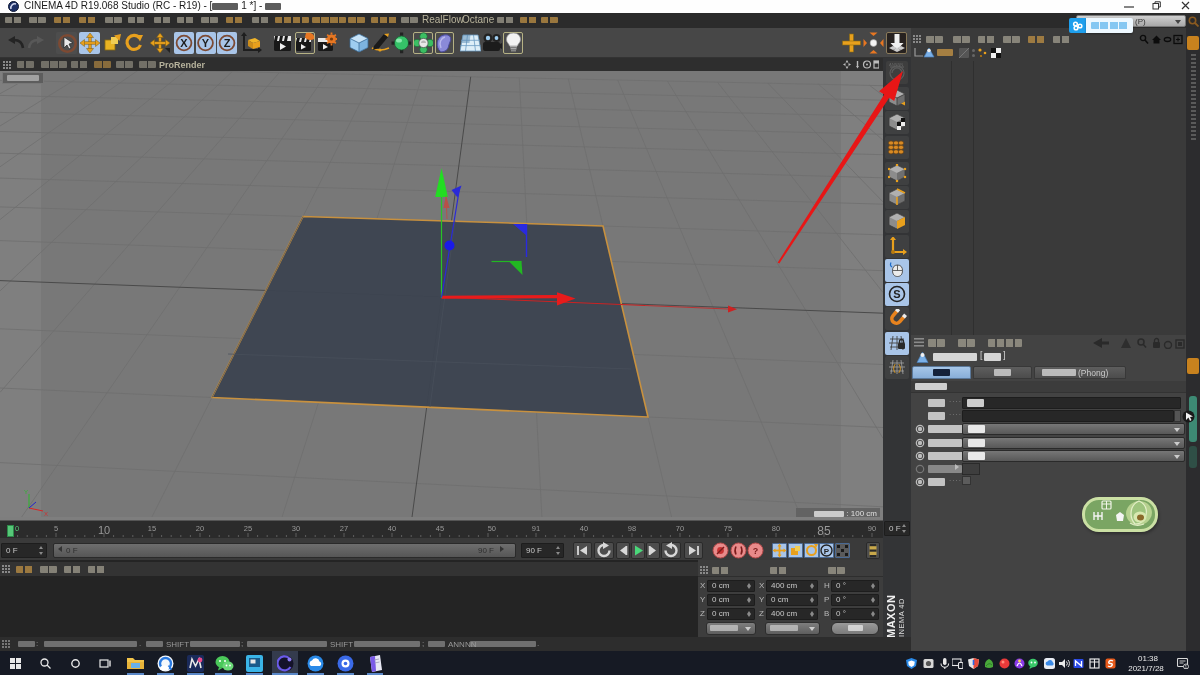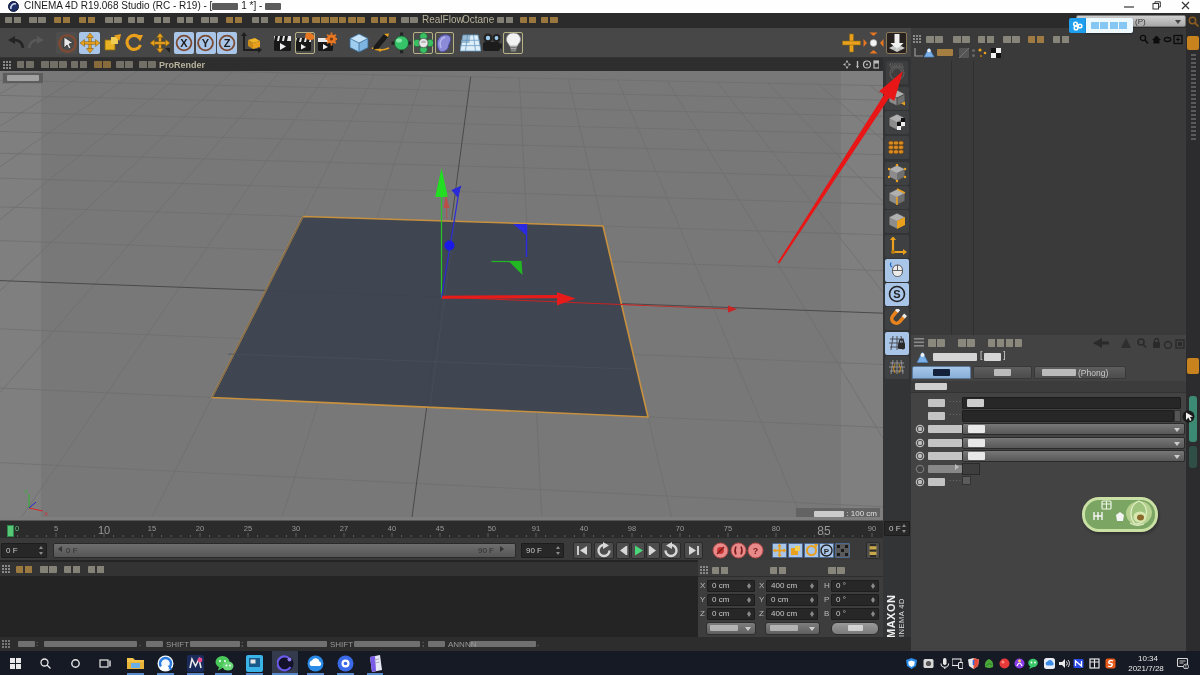--- a/index.html
+++ b/index.html
@@ -1023,21 +1023,21 @@
       <path d="M2.5 8 L2.5 3 L8.5 8 L8.5 3" stroke="#fff" stroke-width="1.3" fill="none"></path>
     </svg>
 <svg class="ic" style="left:1089px;top:7px" width="11" height="11">
       <rect x="1" y="1" width="9" height="9" fill="none" stroke="#e8e8e8" stroke-width="1.2"></rect>
       <path d="M5.5 1 L5.5 10 M1 4 L10 4" stroke="#e8e8e8" stroke-width="1.1"></path>
     </svg>
 <svg class="ic" style="left:1105px;top:7px" width="11" height="11">
       <rect x="0.5" y="0.5" width="10" height="10" rx="2" fill="#e85a1a"></rect>
       <path d="M8 3 Q5.5 1.5 4 3.5 Q3 5.5 5.5 5.5 Q8 5.5 7 7.5 Q5.5 9.5 3 8" stroke="#fff" stroke-width="1.4" fill="none"></path>
     </svg>
-<div class="abs" style="left:1128px;top:3px;width:40px;text-align:center;font-size:8px;color:#e8e8e8">10:34</div>
+<div class="abs" style="left:1128px;top:3px;width:40px;text-align:center;font-size:8px;color:#e8e8e8">01:38</div>
 <div class="abs" style="left:1120px;top:13px;width:52px;text-align:center;font-size:8px;color:#e8e8e8">2021/7/28</div>
 <svg class="ic" style="left:1177px;top:7px" width="12" height="11">
       <rect x="0.5" y="0.5" width="10" height="8" rx="1" fill="none" stroke="#d8d8d8" stroke-width="1.1"></rect>
       <path d="M2.5 3 L8.5 3 M2.5 5 L6.5 5" stroke="#d8d8d8" stroke-width="0.9"></path>
       <circle cx="9" cy="8.5" r="2.5" fill="#161a24" stroke="#d8d8d8" stroke-width="0.9"></circle>
       <text x="9" y="10.6" text-anchor="middle" font-size="5" fill="#d8d8d8" font-family="Liberation Sans">1</text>
     </svg>
 </div>
 <div class="abs" style="left:1069px;top:18px;z-index:50;width:17px;height:15px;background:#1e9fed;border-radius:2px 0 0 2px"></div>
 <svg class="ic" style="left:1069px;top:18px;z-index:51" width="17" height="15">

